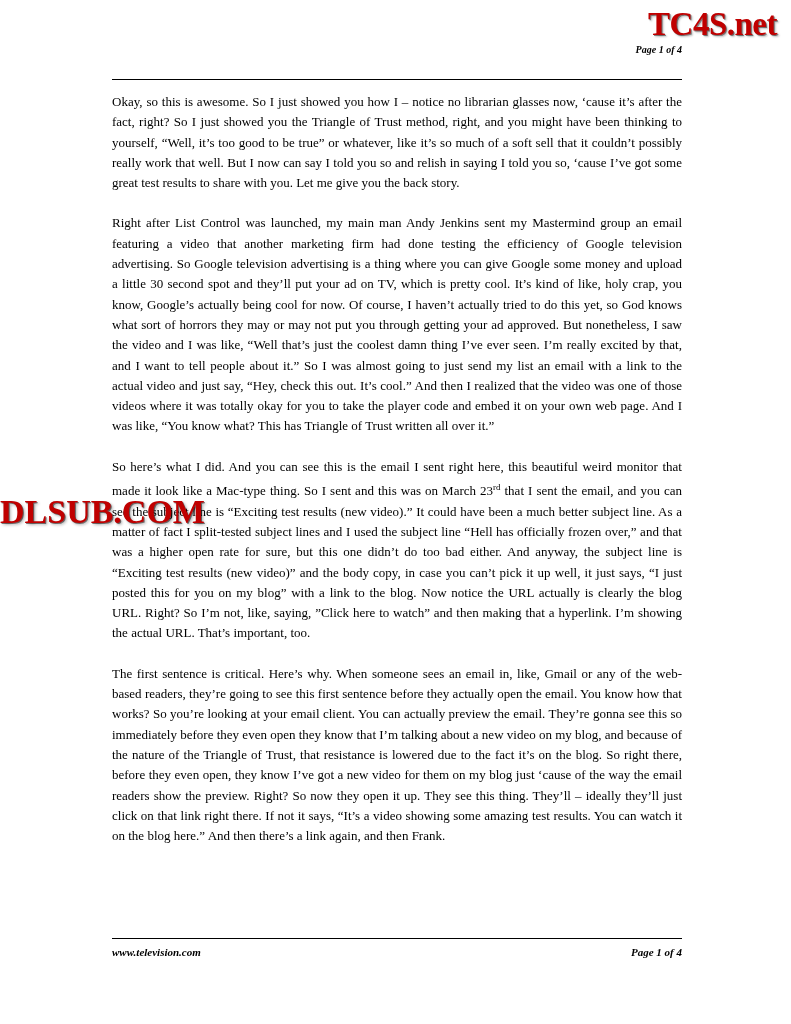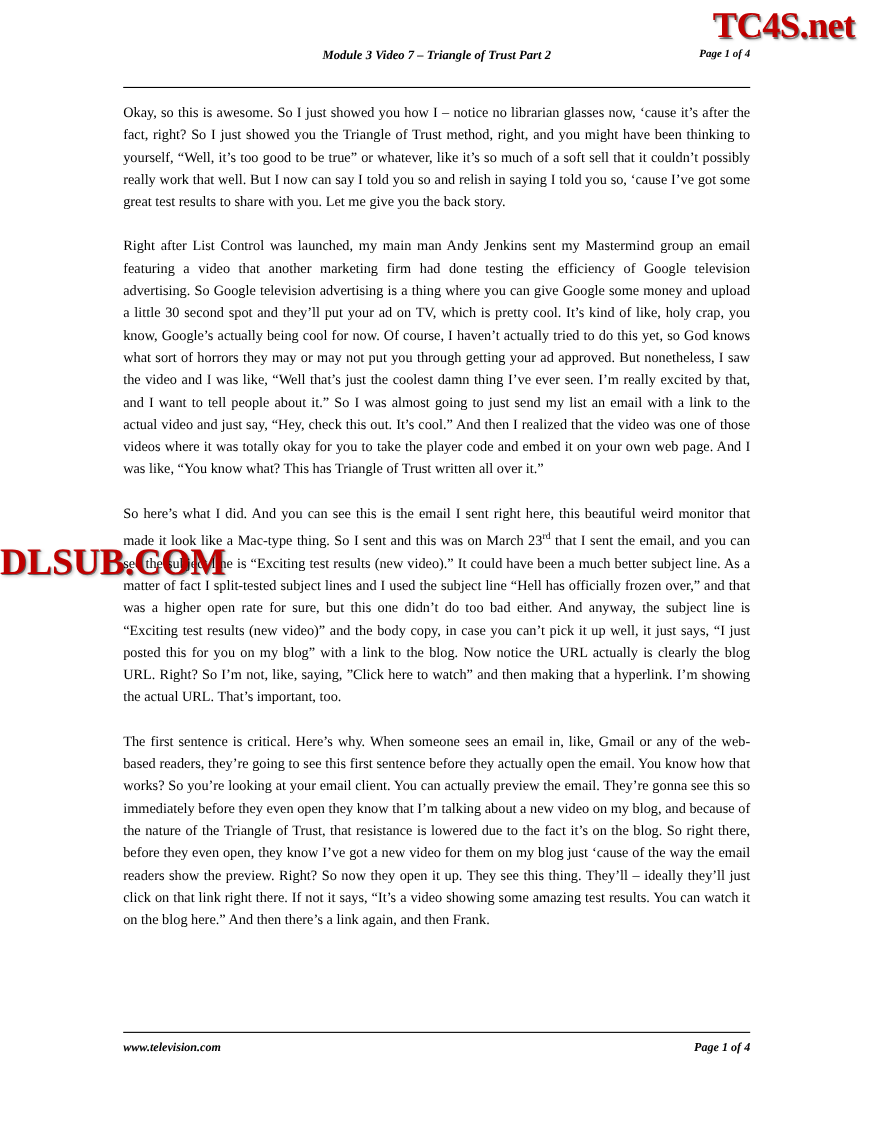--- a/index.html
+++ b/index.html
@@ -140,21 +140,20 @@
 </style>
 </head>
 <body>
 
 <div class="page">
 
   <div class="brand-top">TC4S.net</div>
 
   <div class="header">
     <div class="header-center">
-      <div>Module 3 Video 7 – Triangle of Trust Part 2</div>
     </div>
     <div class="header-pageno">Page 1 of 4</div>
   </div>
 
   <div class="rule-top"></div>
 
   <div class="body-col">
     <p>Okay, so this is awesome.  So I just showed you how I – notice no librarian glasses now, ‘cause it’s after the fact, right?  So I just showed you the Triangle of Trust method, right, and you might have been thinking to yourself, “Well, it’s too good to be true” or whatever, like it’s so much of a soft sell that it couldn’t possibly really work that well.  But I now can say I told you so and relish in saying I told you so, ‘cause I’ve got some great test results to share with you.  Let me give you the back story.</p>
     <p>Right after List Control was launched, my main man Andy Jenkins sent my Mastermind group an email featuring a video that another marketing firm had done testing the efficiency of Google television advertising.  So Google television advertising is a thing where you can give Google some money and upload a little 30 second spot and they’ll put your ad on TV, which is pretty cool.  It’s kind of like, holy crap, you know, Google’s actually being cool for now.  Of course, I haven’t actually tried to do this yet, so God knows what sort of horrors they may or may not put you through getting your ad approved.  But nonetheless, I saw the video and I was like, “Well that’s just the coolest damn thing I’ve ever seen.  I’m really excited by that, and I want to tell people about it.”  So I was almost going to just send my list an email with a link to the actual video and just say, “Hey, check this out.  It’s cool.”  And then I realized that the video was one of those videos where it was totally okay for you to take the player code and embed it on your own web page.  And I was like, “You know what?  This has Triangle of Trust written all over it.”</p>
     <p>So here’s what I did.  And you can see this is the email I sent right here, this beautiful weird monitor that made it look like a Mac-type thing.  So I sent and this was on March 23<sup>rd</sup> that I sent the email, and you can see the subject line is “Exciting test results (new video).”  It could have been a much better subject line.  As a matter of fact I split-tested subject lines and I used the subject line “Hell has officially frozen over,” and that was a higher open rate for sure, but this one didn’t do too bad either.  And anyway, the subject line is “Exciting test results (new video)” and the body copy, in case you can’t pick it up well, it just says, “I just posted this for you on my blog” with a link to the blog.  Now notice the URL actually is clearly the blog URL.  Right?  So I’m not, like, saying, ”Click here to watch” and then making that a hyperlink.  I’m showing the actual URL.  That’s important, too.</p>

